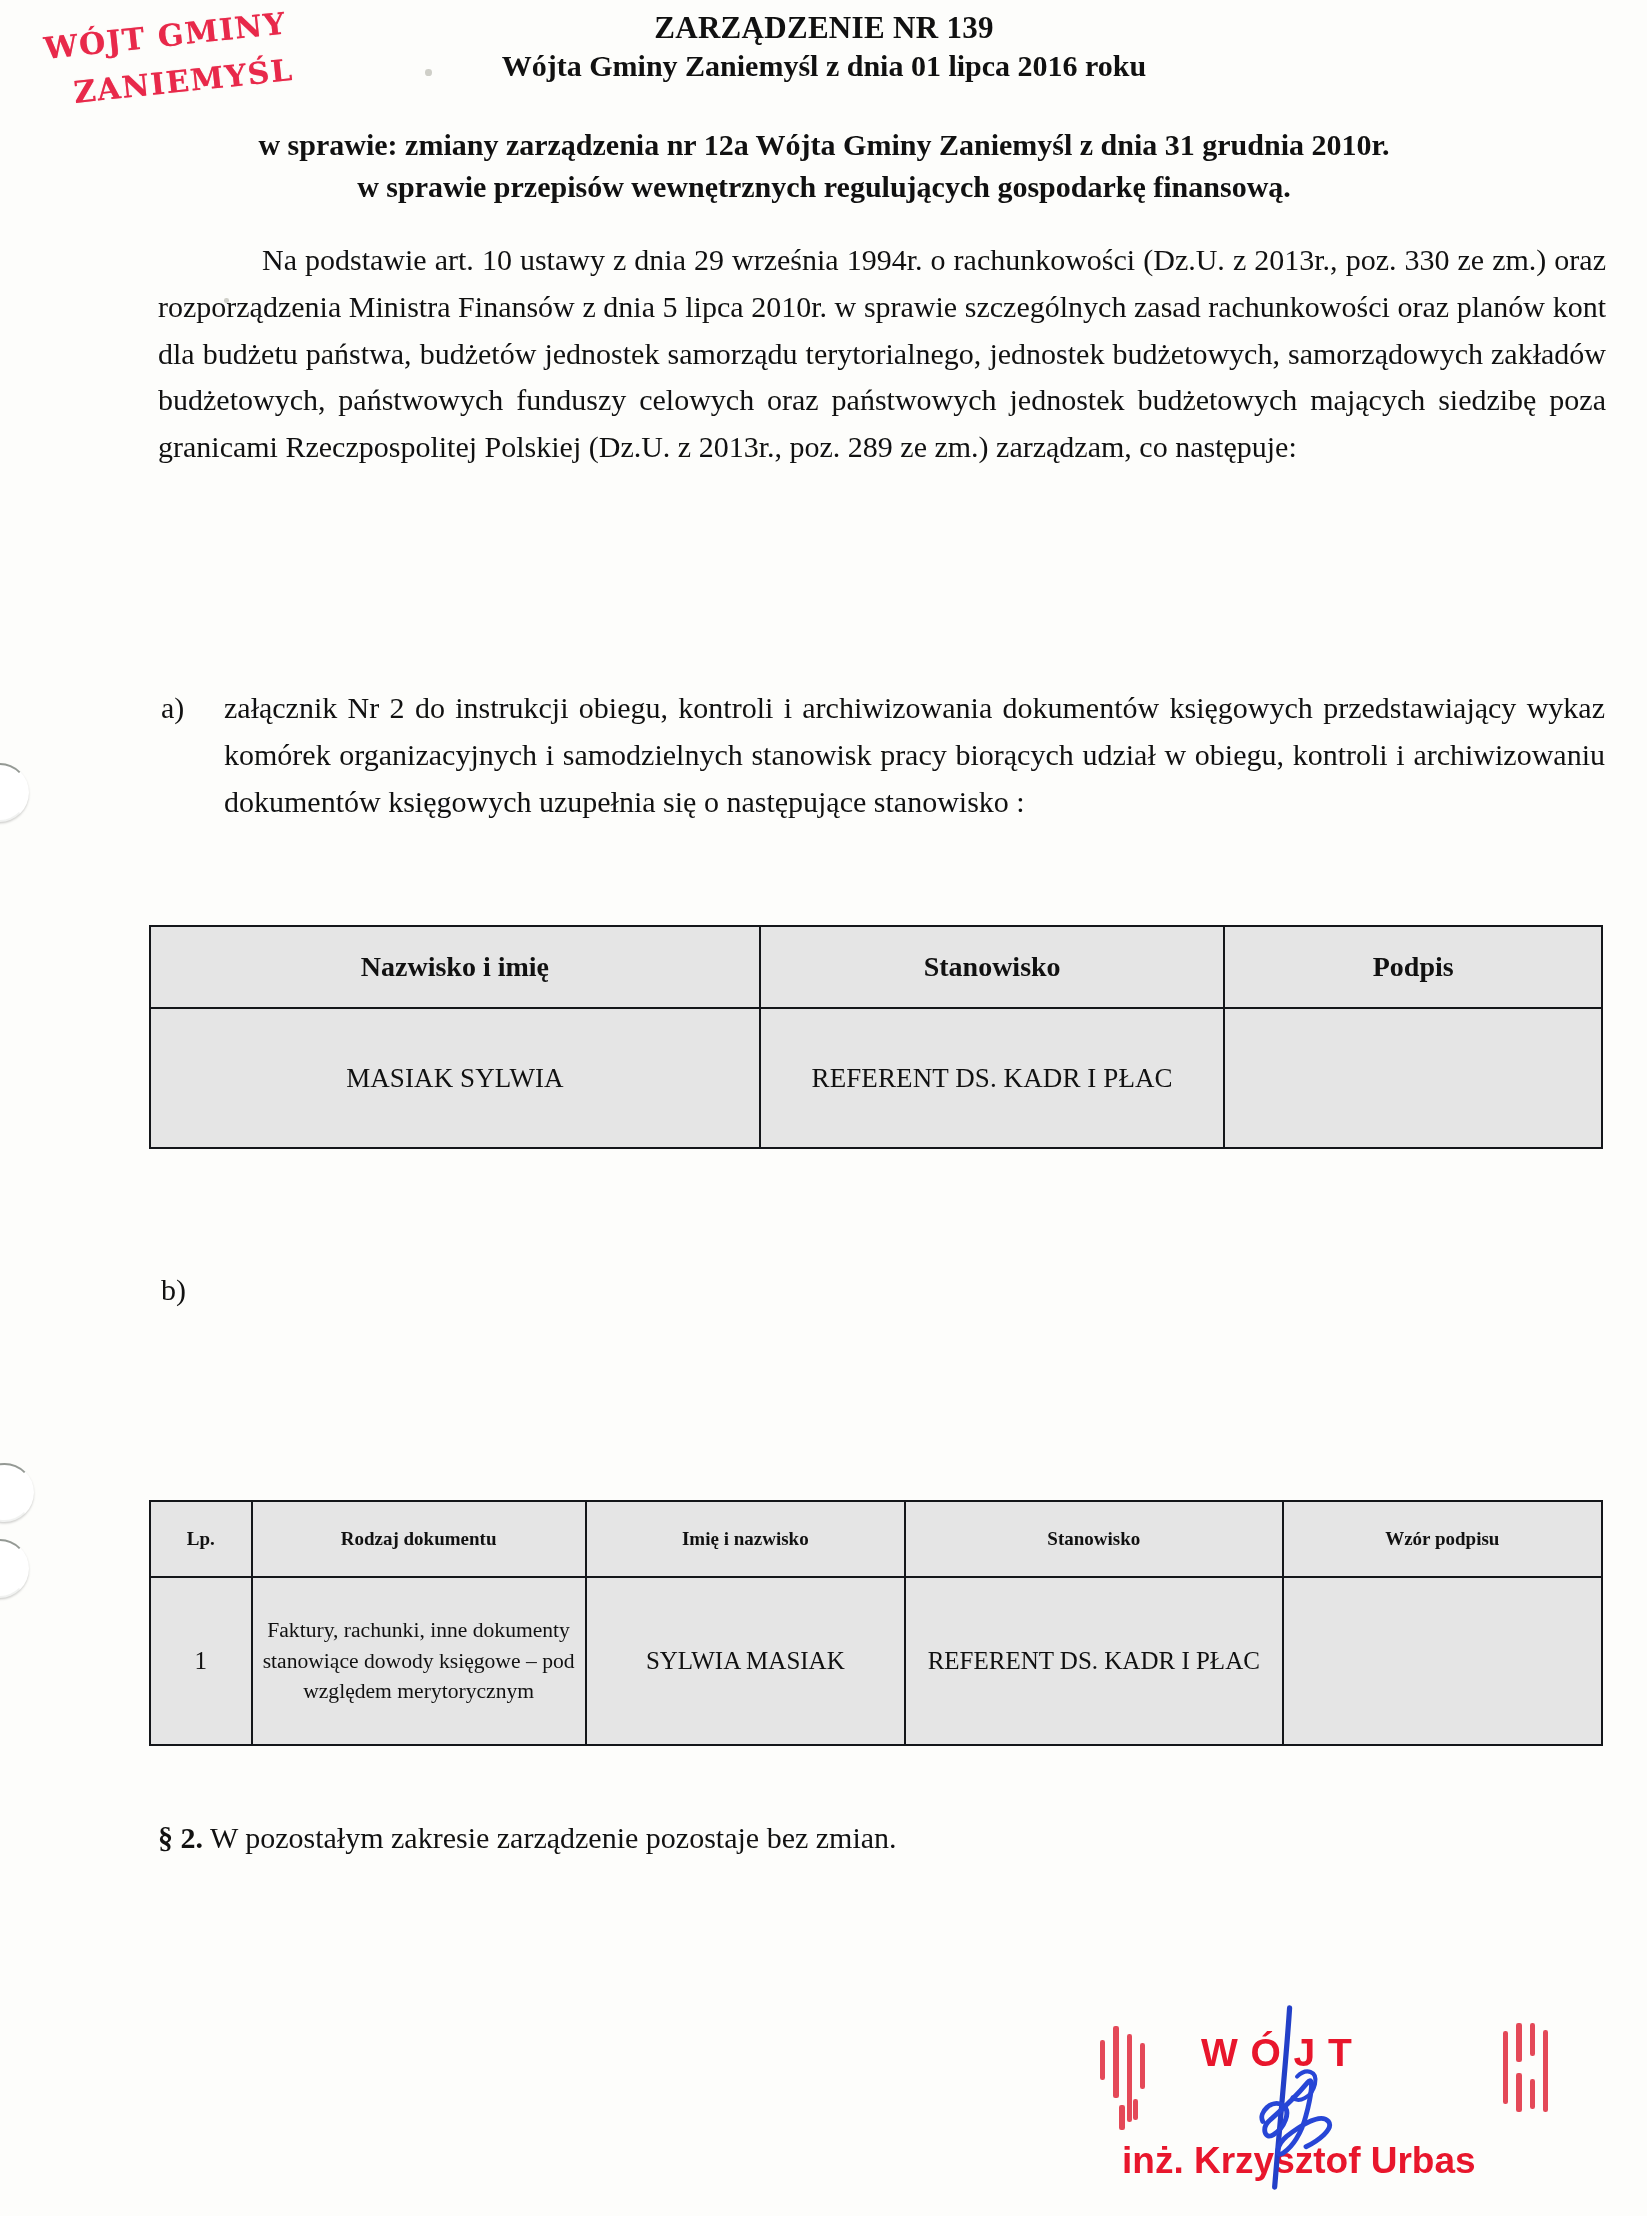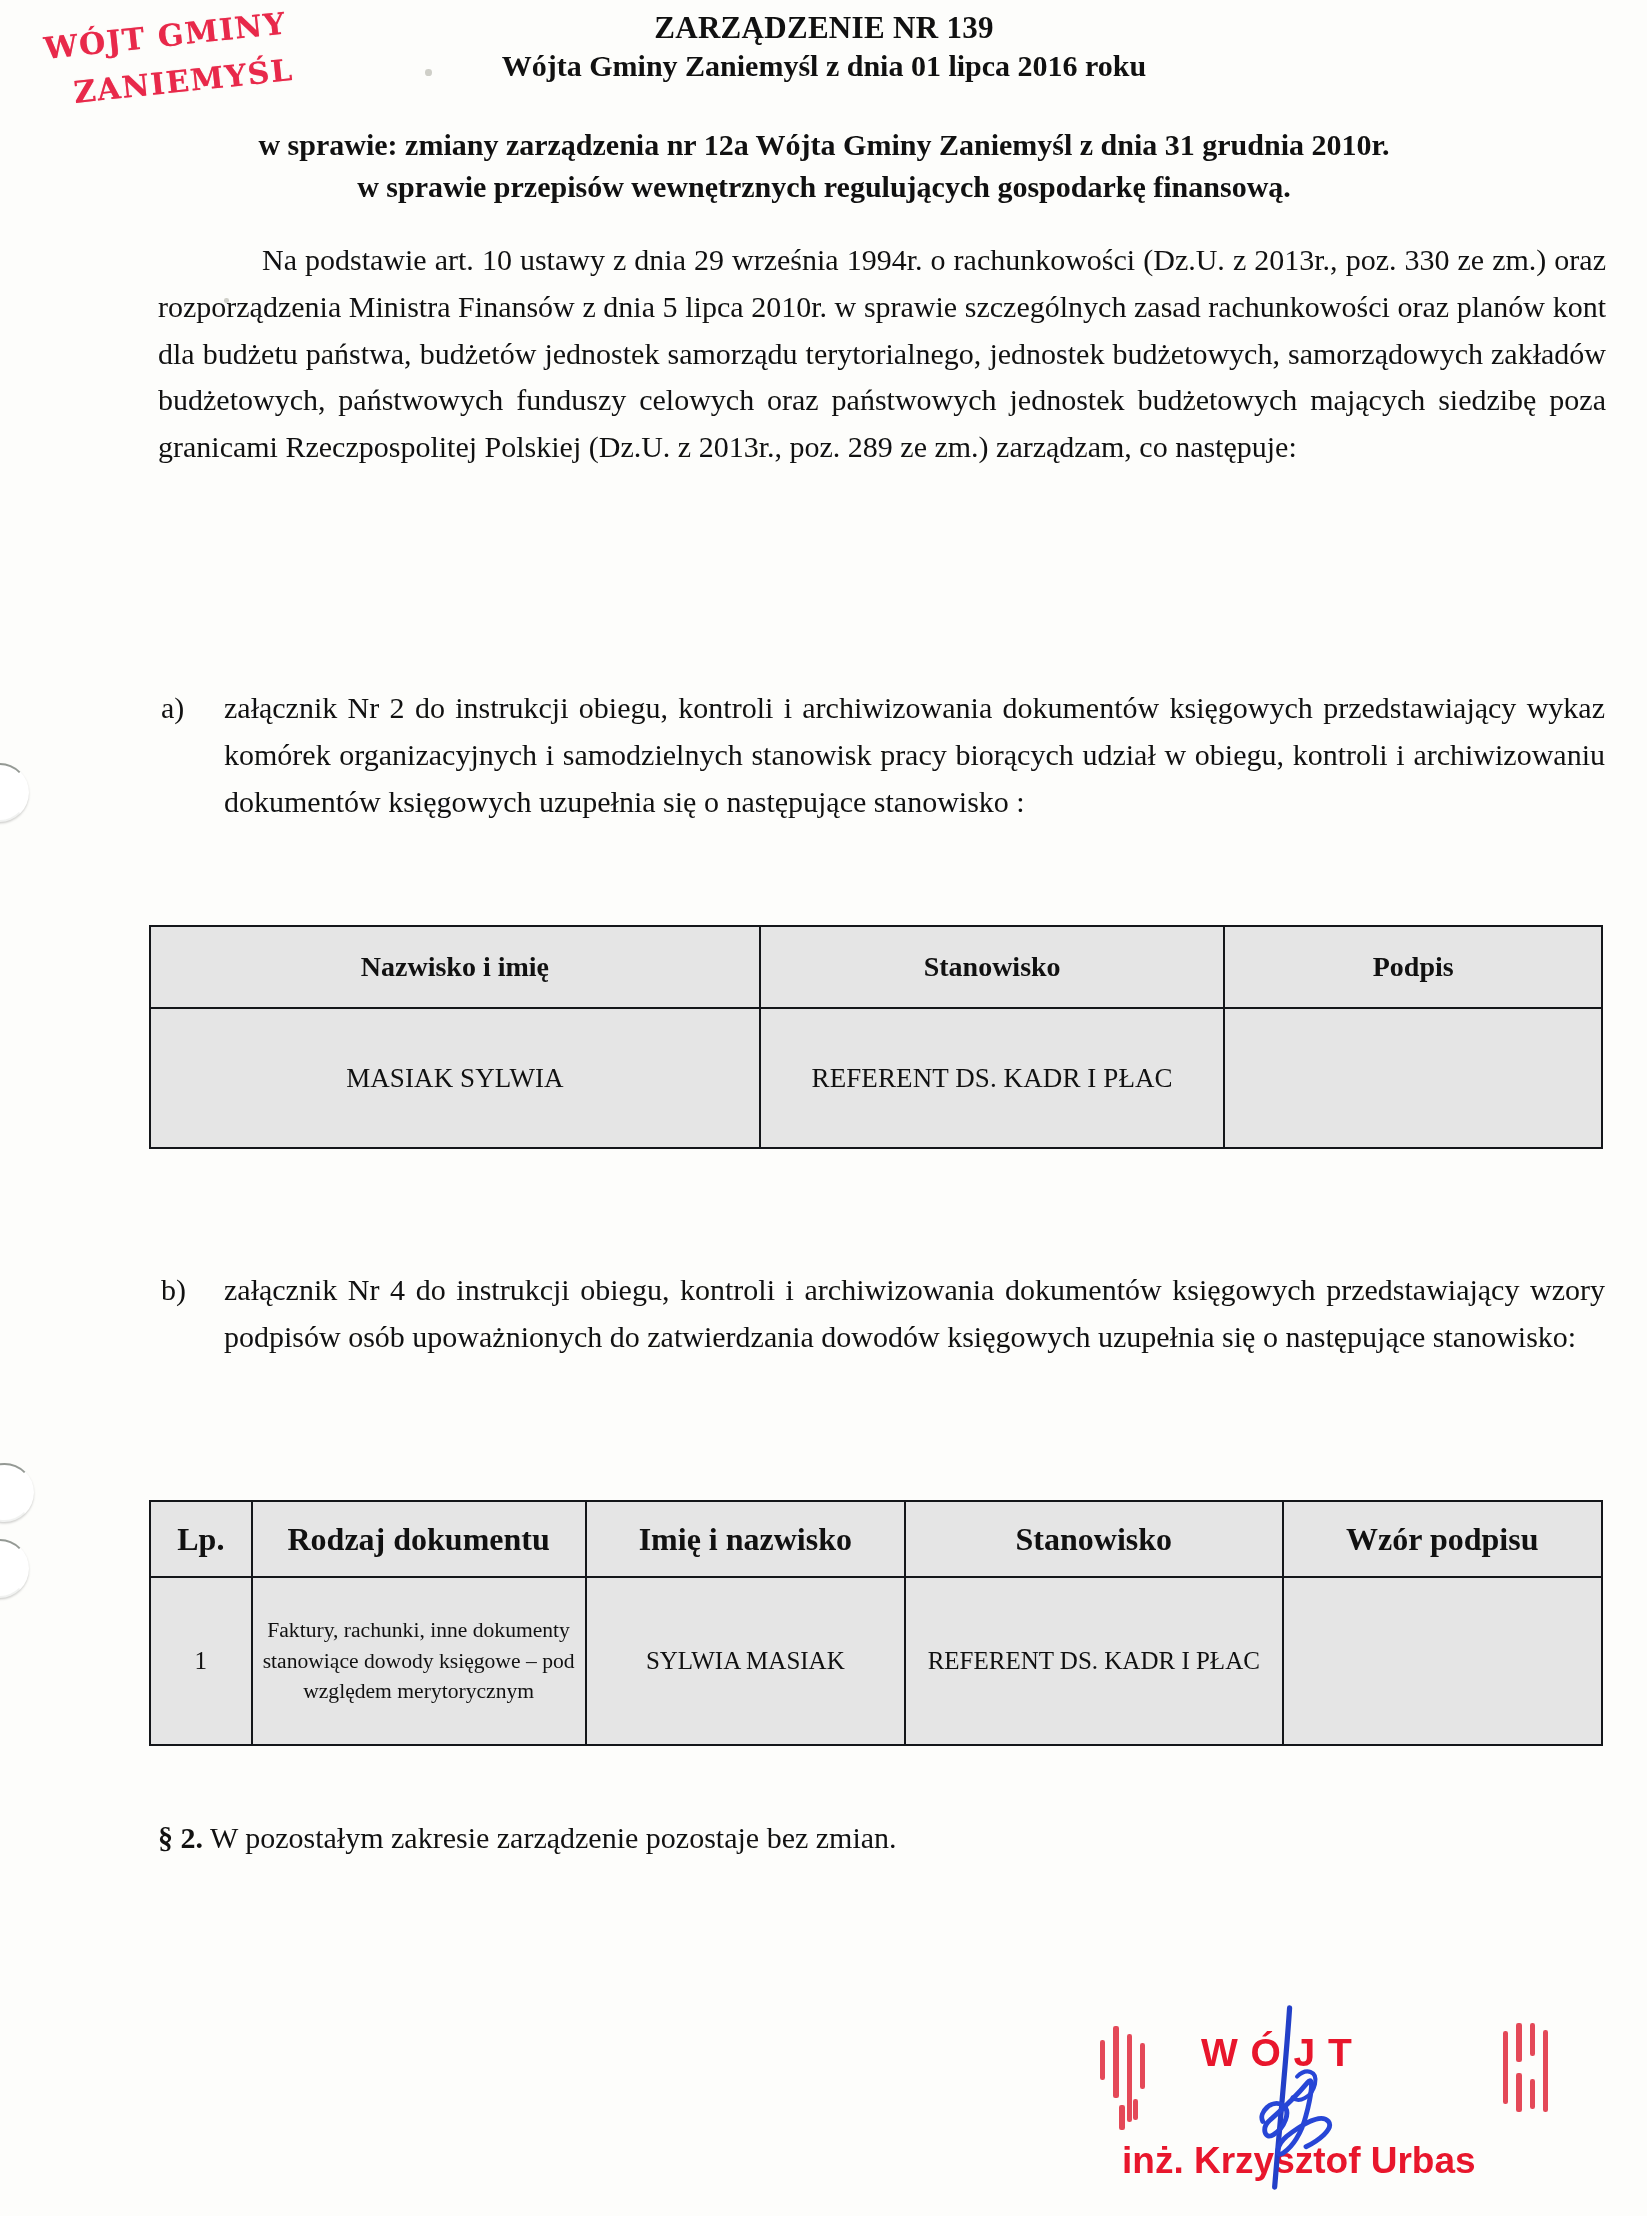--- a/index.html
+++ b/index.html
@@ -153,21 +153,21 @@
     width: 1454px;
   }
   #table-one th { height: 78px; }
   #table-one td { height: 136px; font-size: 27px; letter-spacing: 0.1px; }
 
   #table-two {
     left: 149px;
     top: 1500px;
     width: 1454px;
   }
-  #table-two th { height: 72px; font-size: 32px; border-radius: 21px; }
+  #table-two th { height: 72px; font-size: 19px; border-radius: 21px; }
   #table-two td { height: 157px; font-size: 25px; }
   #table-two td.doc-kind {
     font-size: 21.6px;
     line-height: 1.42;
     padding: 4.5px 9px;
   }
   #table-two td.lp-cell { font-size: 25px; }
   #table-two td.post-cell { line-height: 1.5; }
 
   
@@ -267,21 +267,20 @@
       <tr>
         <td>MASIAK SYLWIA</td>
         <td>REFERENT DS. KADR I PŁAC</td>
         <td></td>
       </tr>
     </tbody>
   </table>
 
   <div class="list-item" id="item-b">
     <span class="marker">b)</span>
-    <span>załącznik Nr 4 do instrukcji obiegu, kontroli i archiwizowania dokumentów księgowych przedstawiający wzory podpisów osób upoważnionych do zatwierdzania dowodów księgowych uzupełnia się o następujące stanowisko:</span>
   </div>
 
   <table class="doc-table" id="table-two">
     <thead>
       <tr>
         <th style="width:7%">Lp.</th>
         <th style="width:23%">Rodzaj dokumentu</th>
         <th style="width:22%">Imię i nazwisko</th>
         <th style="width:26%">Stanowisko</th>
         <th style="width:22%">Wzór podpisu</th>

